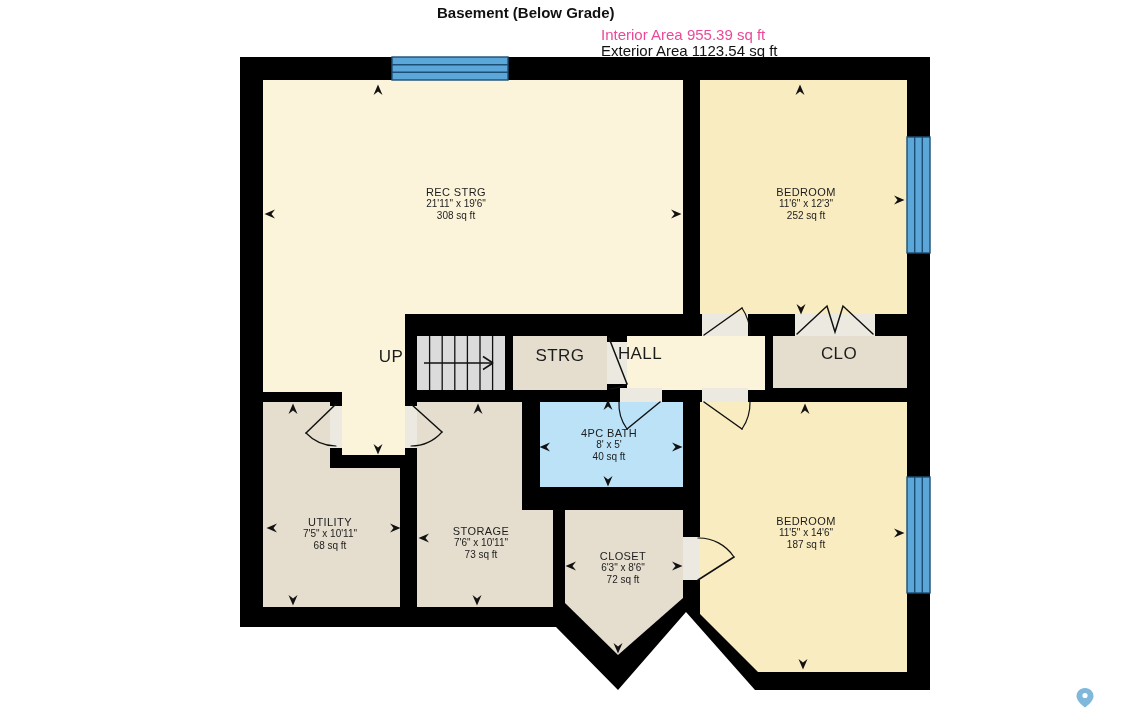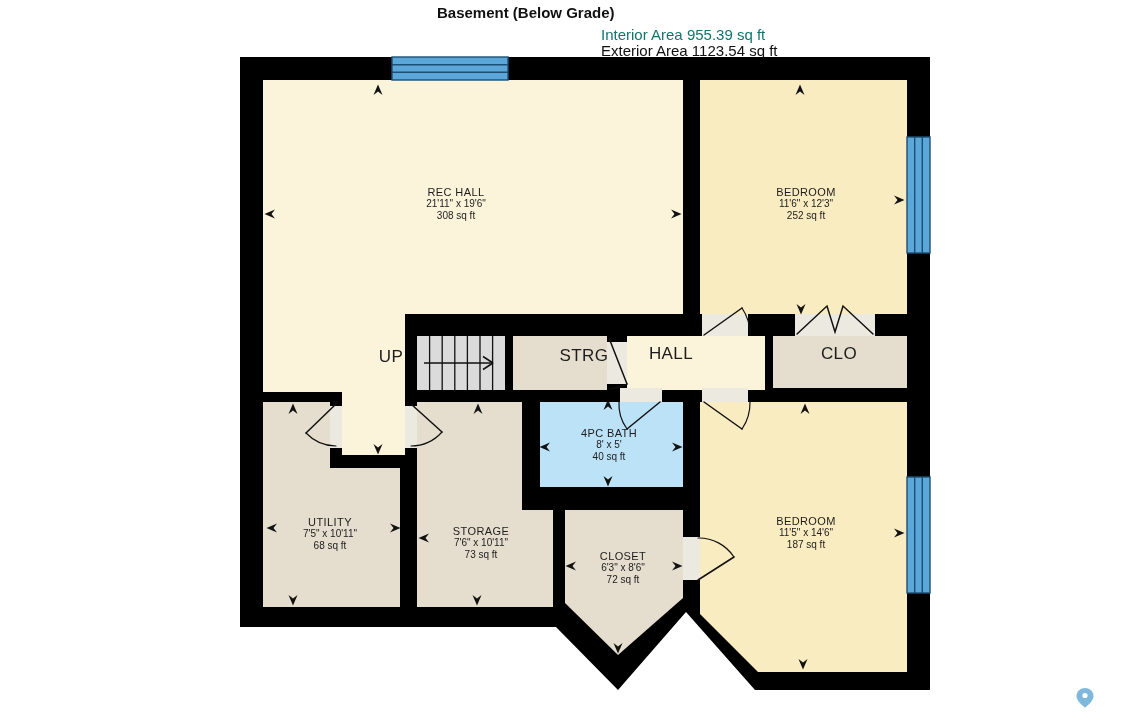--- a/index.html
+++ b/index.html
@@ -6,21 +6,21 @@
   .canvas{
     position:relative;width:1143px;height:720px;background:#ffffff;
     font-family:"Liberation Sans", sans-serif;overflow:hidden;
   }
   .plan-svg{position:absolute;left:0;top:0;}
   .hdr-title{
     position:absolute;left:437px;top:4px;font-size:15px;font-weight:bold;color:#111;
     white-space:nowrap;
   }
   .hdr-line1{position:absolute;left:601px;top:5px;font-size:15px;color:#111;white-space:nowrap;margin-top:37px;}
-  .hdr-line2{position:absolute;left:601px;top:26px;font-size:15px;color:#0f766e;white-space:nowrap;}
+  .hdr-line2{position:absolute;left:601px;top:26px;font-size:15px;color:#ec4899;white-space:nowrap;}
   .room-label{
     position:absolute;transform:translate(-50%,-50%);text-align:center;color:#1c1c1c;
     white-space:nowrap;line-height:12px;
   }
   .rname{font-size:11px;letter-spacing:.4px;}
   .rdims,.rarea{font-size:10px;}
   .single{font-size:17px;letter-spacing:.4px;}
 </style>
 </head>
 <body>
@@ -158,21 +158,21 @@
       <path d="M0,-5.5 L4.5,5 L0,1.5 L-4.5,5 Z" transform="translate(801,309) rotate(180)"></path>
     </g>
 
     <g transform="translate(1085,688)">
       <path d="M0,0 C-5.2,0 -8.5,3.8 -8.5,8.2 C-8.5,13.5 0,19.5 0,19.5 C0,19.5 8.5,13.5 8.5,8.2 C8.5,3.8 5.2,0 0,0 Z" fill="#7FB8DB"></path>
       <circle cx="0" cy="7.5" r="2.6" fill="#ffffff"></circle>
     </g>
   </svg>
 
   <div class="room-label" style="left:456px;top:204px">
-    <div class="rname">REC HALL</div>
+    <div class="rname">REC STRG</div>
     <div class="rdims">21'11" x 19'6"</div>
     <div class="rarea">308 sq ft</div>
   </div>
 
   <div class="room-label" style="left:806px;top:204px">
     <div class="rname">BEDROOM</div>
     <div class="rdims">11'6" x 12'3"</div>
     <div class="rarea">252 sq ft</div>
   </div>
 
@@ -199,25 +199,25 @@
     <div class="rdims">7'6" x 10'11"</div>
     <div class="rarea">73 sq ft</div>
   </div>
 
   <div class="room-label" style="left:623px;top:568px">
     <div class="rname">CLOSET</div>
     <div class="rdims">6'3" x 8'6"</div>
     <div class="rarea">72 sq ft</div>
   </div>
 
-  <div class="room-label" style="left:671px;top:354px">
+  <div class="room-label" style="left:640px;top:354px">
     <div class="single">HALL</div>
   </div>
 
-  <div class="room-label" style="left:584px;top:356px">
+  <div class="room-label" style="left:560px;top:356px">
     <div class="single">STRG</div>
   </div>
 
   <div class="room-label" style="left:839px;top:354px">
     <div class="single">CLO</div>
   </div>
 
   <div class="room-label" style="left:391px;top:357px">
     <div class="single">UP</div>
   </div>

